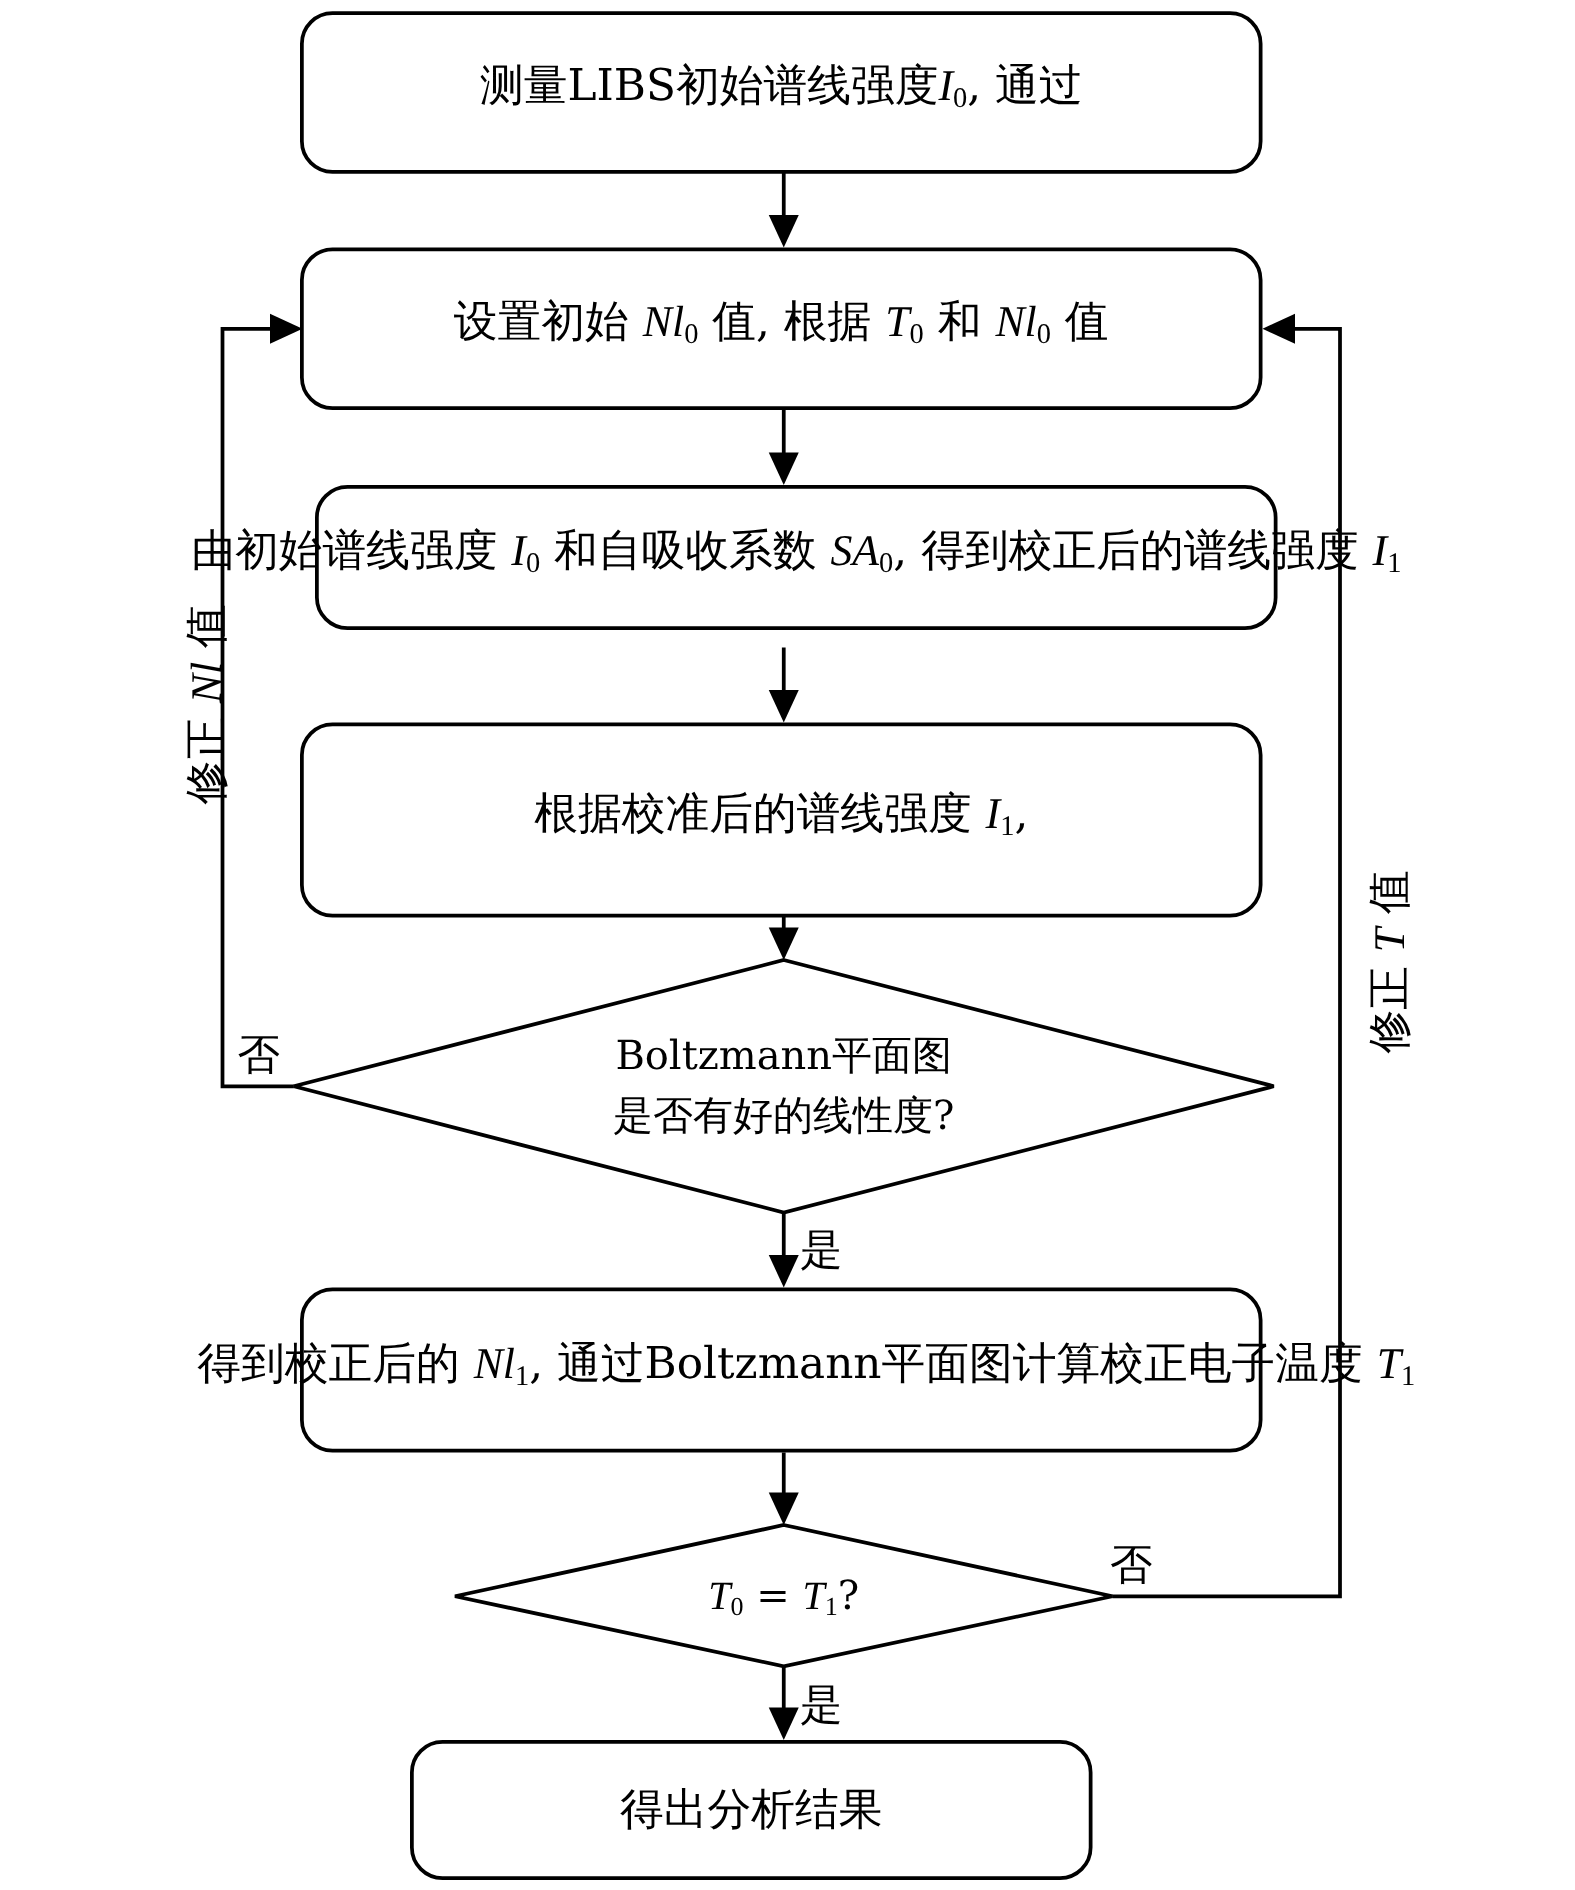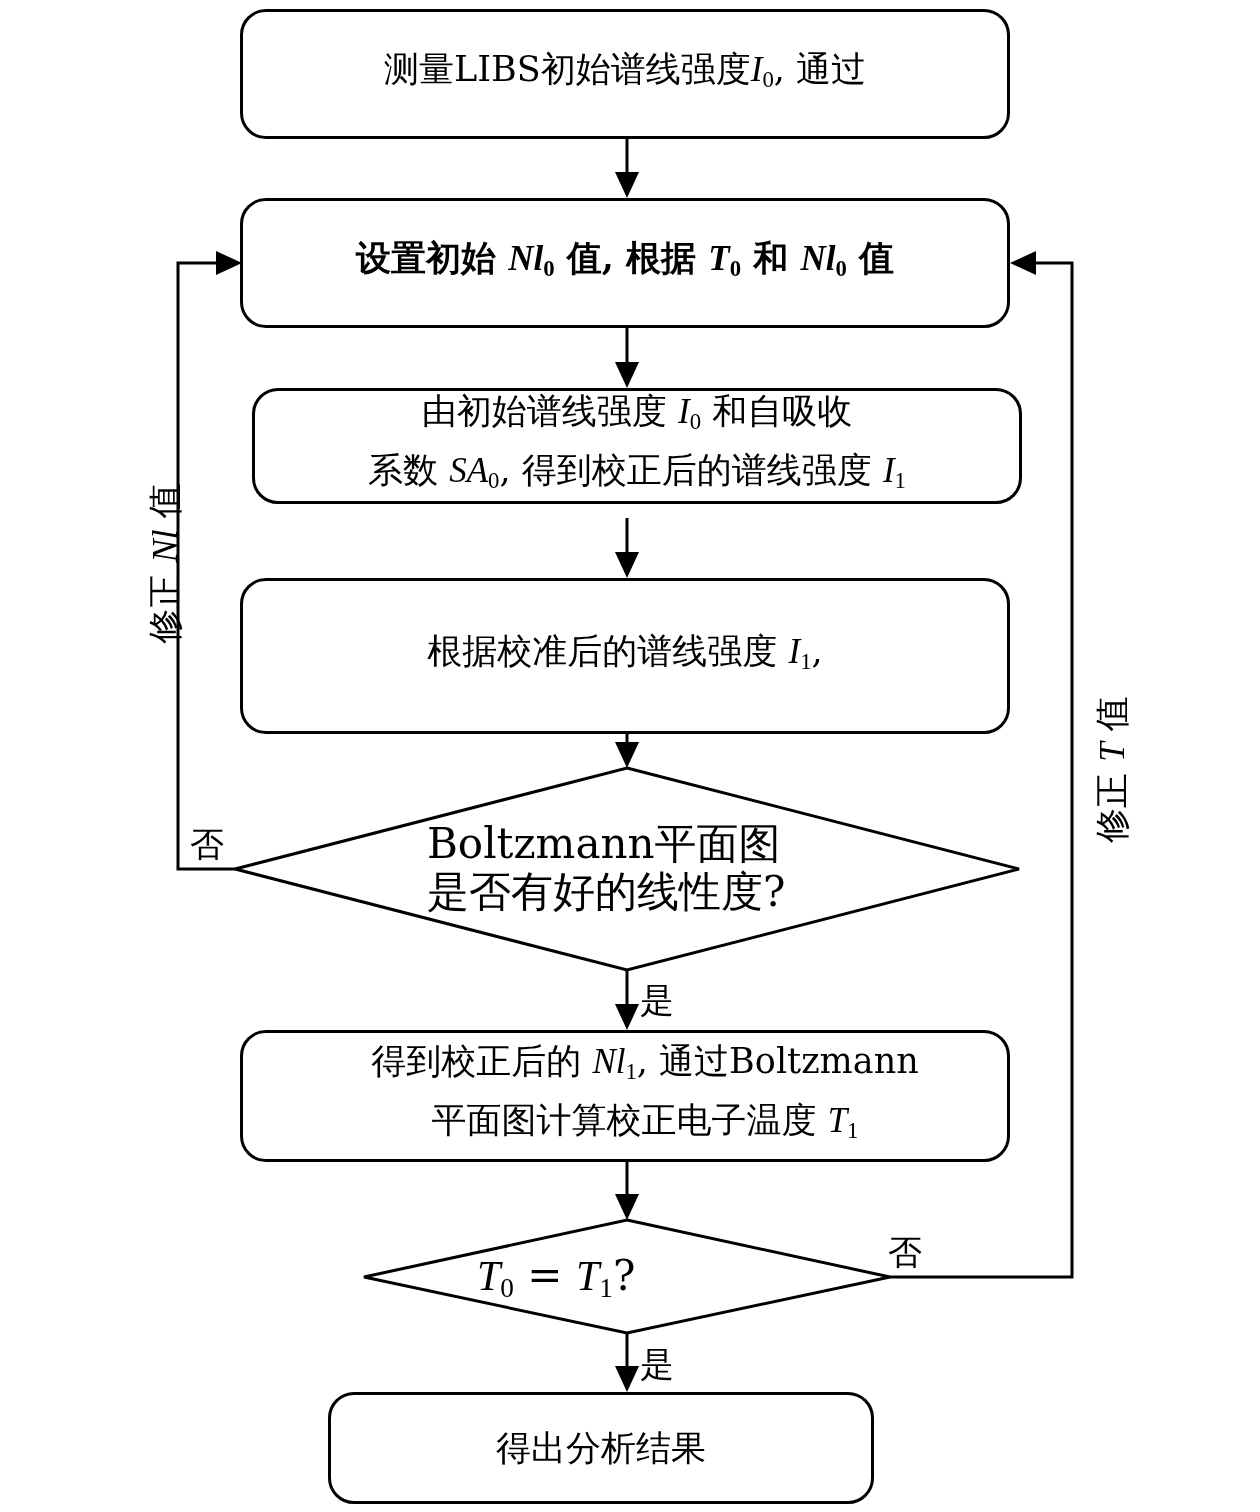--- a/index.html
+++ b/index.html
@@ -1,24 +1,24 @@
 <!DOCTYPE html>
 <html><head>
 <meta charset="utf-8">
 <style>
   html, body { margin: 0; padding: 0; background: #ffffff; }
   body { width: 1260px; height: 1512px; position: relative; overflow: hidden;
          font-family: "DejaVu Serif", "Liberation Serif", serif; color: #000; }
   svg.lines { position: absolute; left: 0; top: 0; width: 1260px; height: 1512px; }
   .box { position: absolute; box-sizing: border-box; border: 3px solid #000; border-radius: 26px;
-         background: #fff; display: flex; flex-direction: column; justify-content: center; align-items: center;
+         background: #fff; display: flex; flex-direction: row; justify-content: center; align-items: center;
          text-align: center; font-size: 35px; line-height: 48px; }
   .box .line { white-space: nowrap; }
   .label { position: absolute; font-size: 34px; line-height: 36px; white-space: nowrap; }
-  .diamond-text { position: absolute; text-align: left; font-size: 42px; line-height: 48px; white-space: nowrap; }
+  .diamond-text { position: absolute; text-align: center; font-size: 32px; line-height: 48px; white-space: nowrap; }
   .vert { position: absolute; font-size: 35px; white-space: nowrap; transform-origin: center center; }
   .math { font-family: "Liberation Serif", "DejaVu Serif", serif; font-style: italic; }
   sub { font-style: normal; font-size: 0.65em; vertical-align: -0.25em; }
 </style>
 </head>
 <body>
 
 <svg class="lines" viewBox="0 0 1260 1512">
   <defs>
     <marker id="ah" markerWidth="10" markerHeight="10" refX="9" refY="5" orient="auto" markerUnits="userSpaceOnUse">
@@ -64,21 +64,21 @@
 
   <g>
     <polyline points="890,1277 1072,1277 1072,263 1030,263" fill="none" stroke="#000" stroke-width="3"></polyline>
     <polygon points="1036,251 1036,275 1010,263" fill="#000"></polygon>
   </g>
 </svg>
 
 <div class="box" style="left:240px;top:9px;width:770px;height:130px;">
     <div class="line"><span>测量LIBS初始谱线强度</span><span class="math">I<sub>0</sub></span><span>, 通过</span></div>
   </div>
-<div class="box" style="left:240px;top:198px;width:770px;height:130px;font-weight:bold;">
+<div class="box" style="left:240px;top:198px;width:770px;height:130px;">
     <div class="line"><span>设置初始 </span><span class="math">Nl<sub>0</sub></span><span> 值, 根据 </span><span class="math">T<sub>0</sub></span><span> 和 </span><span class="math">Nl<sub>0</sub></span><span> 值</span></div>
   </div>
 <div class="box" style="left:252px;top:388px;width:770px;height:116px;">
     <div class="line"><span>由初始谱线强度 </span><span class="math">I<sub>0</sub></span><span> 和自吸收</span></div>
     <div class="line"><span>系数 </span><span class="math">SA<sub>0</sub></span><span>, 得到校正后的谱线强度 </span><span class="math">I<sub>1</sub></span></div>
   </div>
 <div class="box" style="left:240px;top:578px;width:770px;height:156px;">
     <div class="line"><span>根据校准后的谱线强度 </span><span class="math">I<sub>1</sub></span><span>,</span></div>
   </div>
 <div class="box" style="left:240px;top:1030px;width:770px;height:132px;padding-left:40px;">

